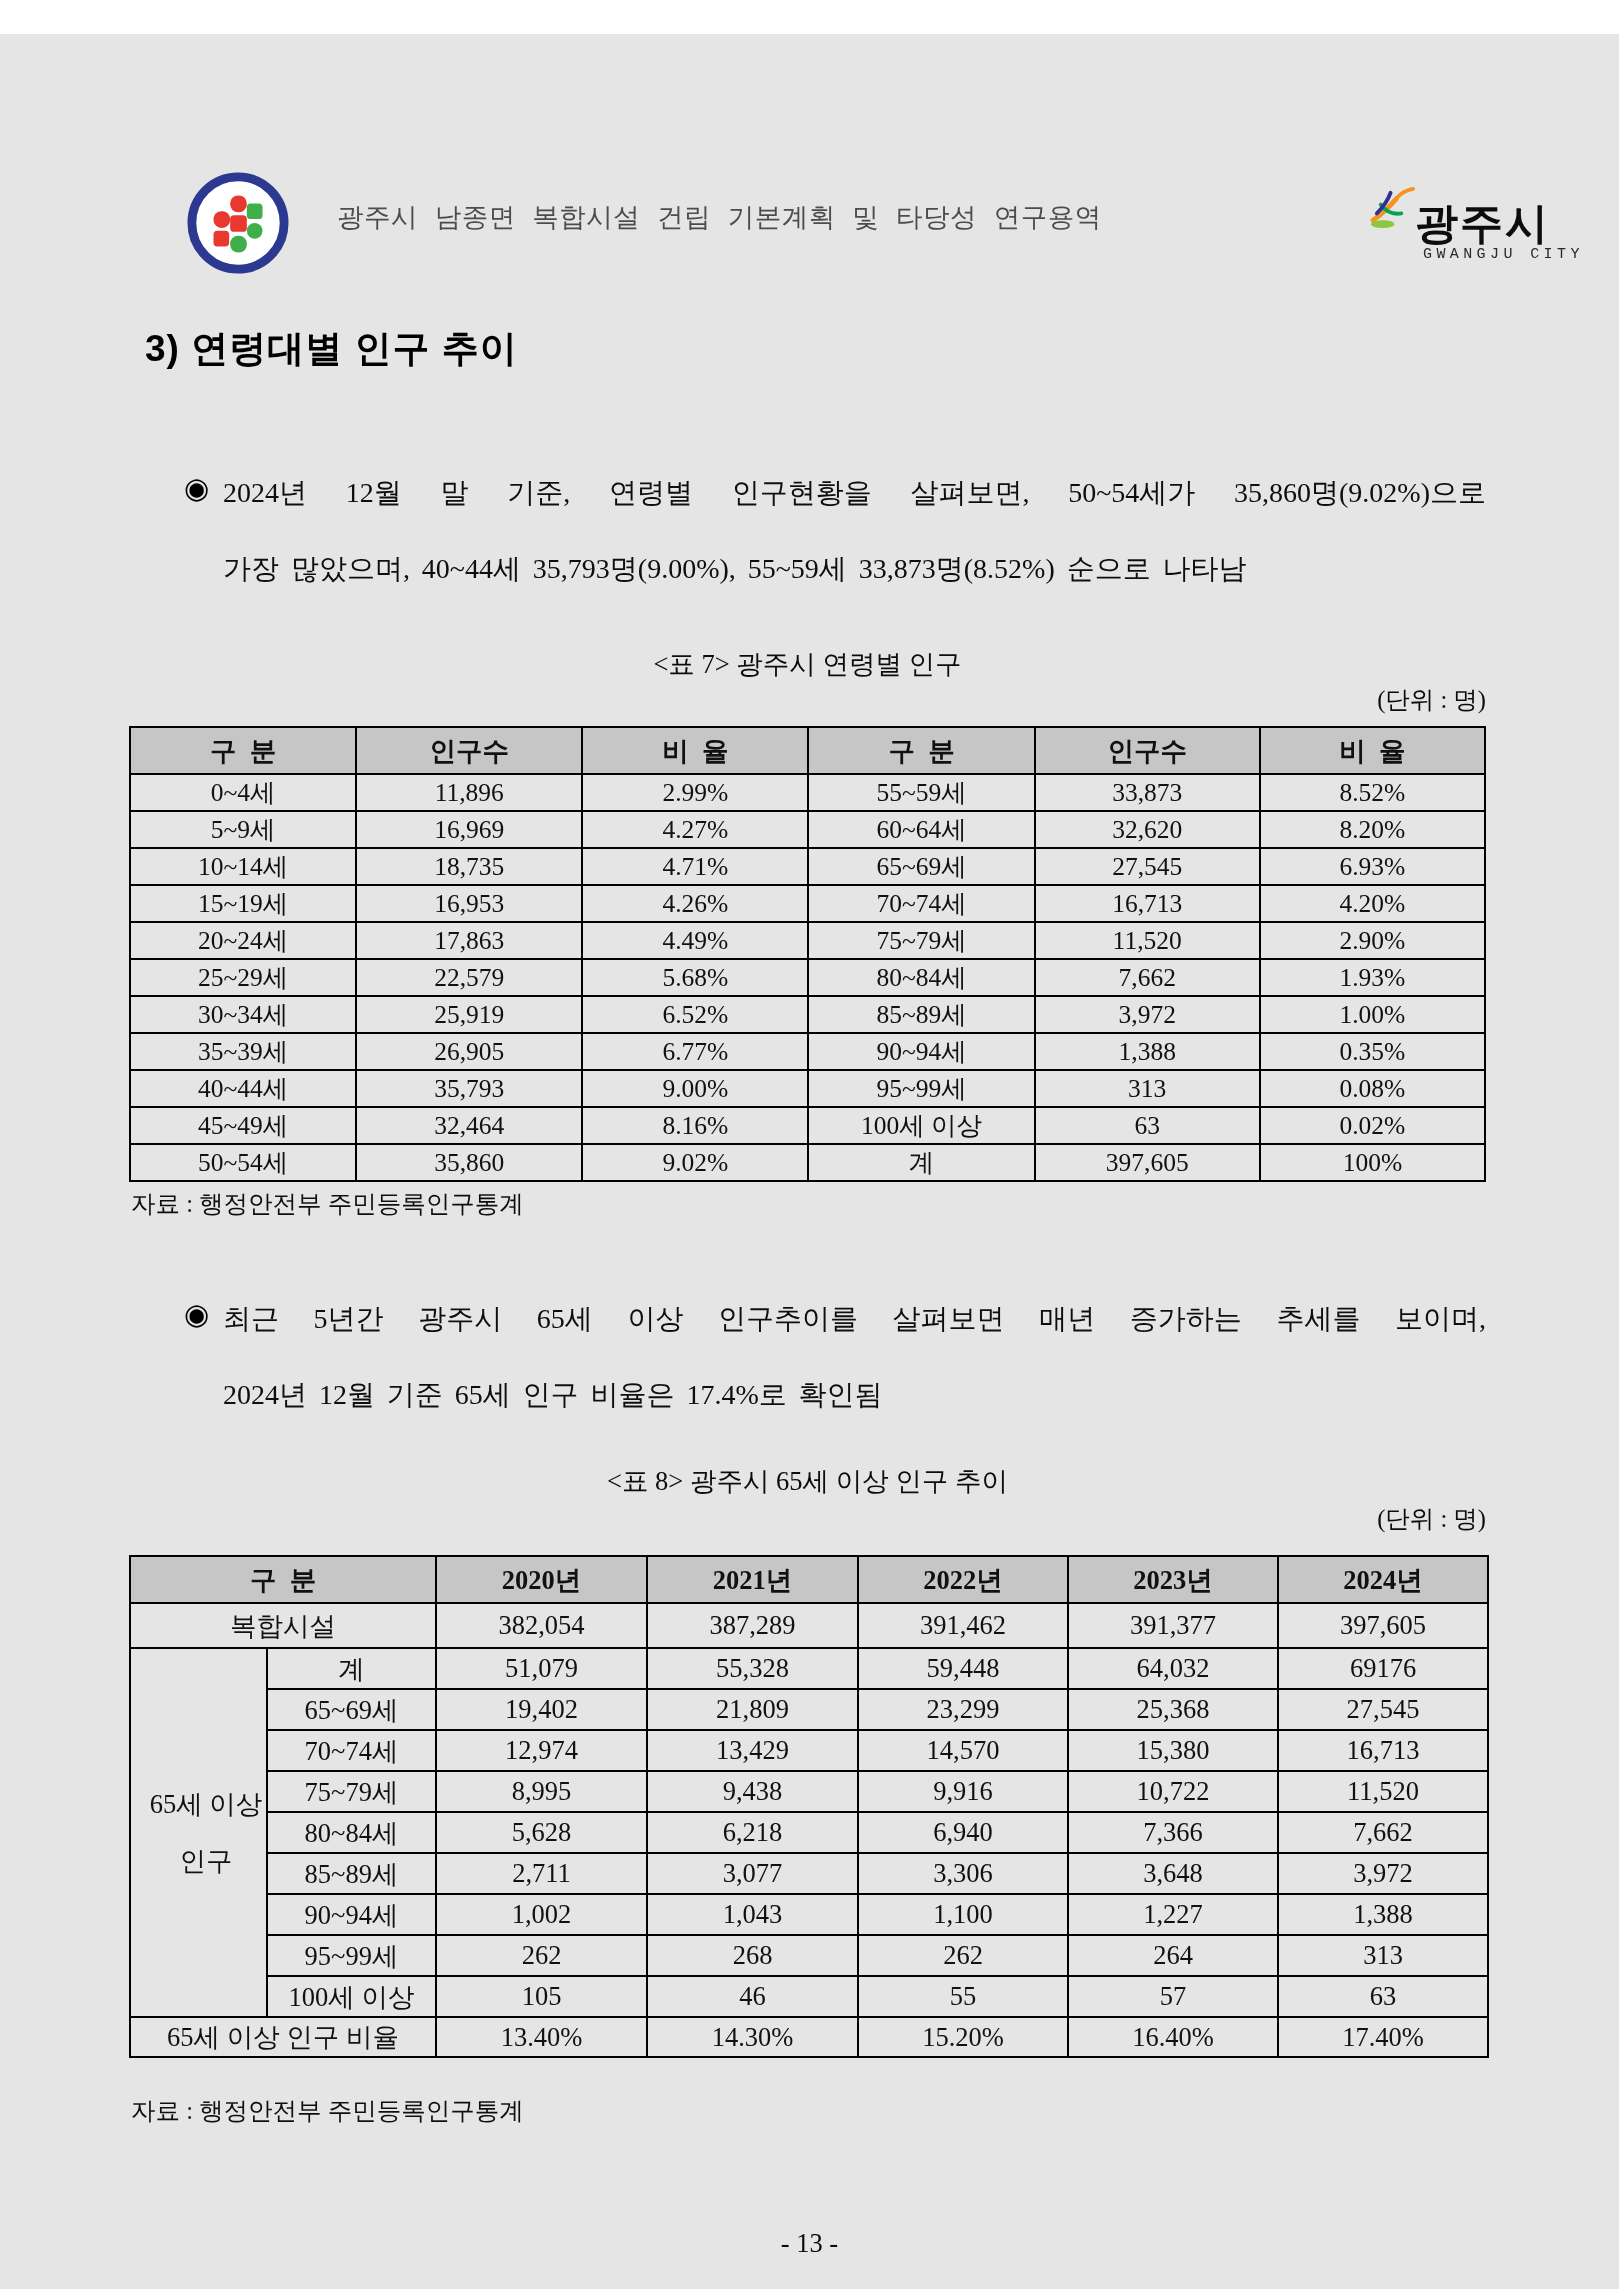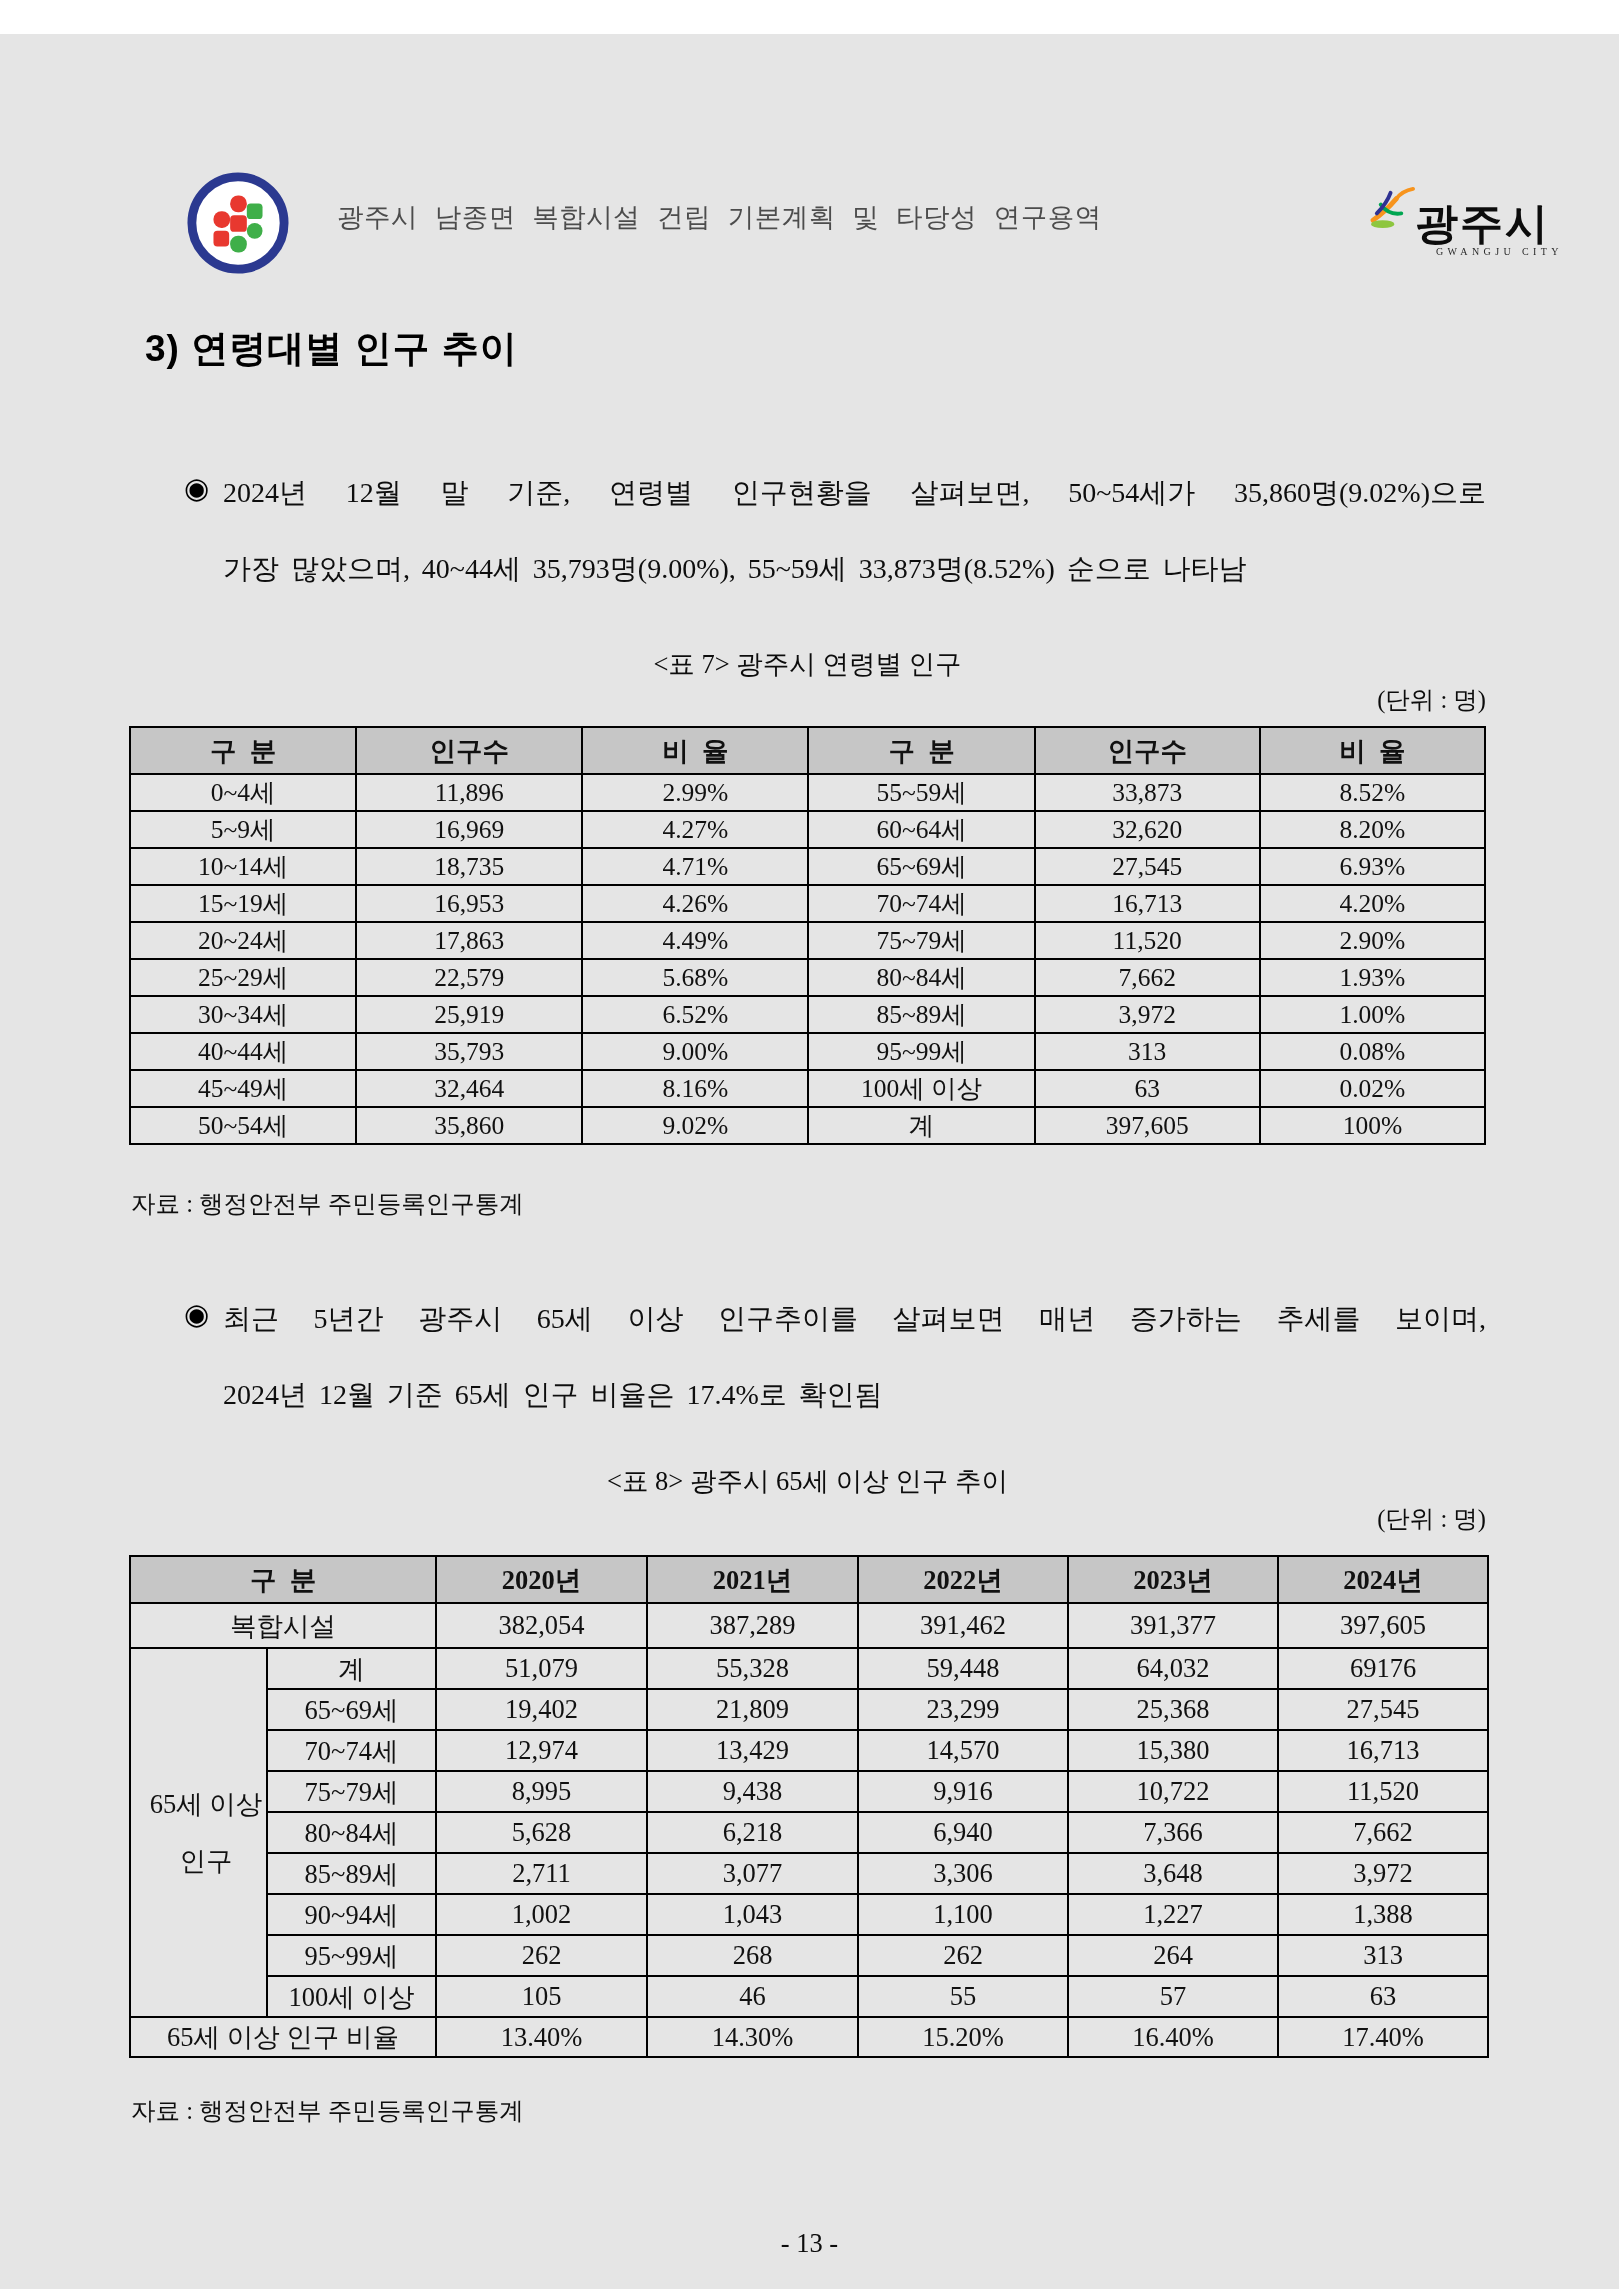--- a/index.html
+++ b/index.html
@@ -19,23 +19,23 @@
     font-size: 26.5px; color: #4c4c4c; letter-spacing: 0.5px; word-spacing: 8.8px;
   }
   .logo-right { position: absolute; left: 1368px; top: 145px; width: 216px; height: 98px; }
   .logo-icon { position: absolute; left: 0; top: 5.9px; }
   .logo-kr {
     position: absolute; left: 47px; top: 15.7px;
     font-family: "Liberation Sans", sans-serif;
     font-size: 43px; font-weight: 800; letter-spacing: 2px; color: #0c0c0c;
   }
   .logo-en {
-    position: absolute; left: 68px; top: 67px;
-    font-family: Liberation Serif, serif;
-    font-size: 10px; letter-spacing: 4.4px; color: #2a2a2a;
+    position: absolute; left: 55px; top: 67px;
+    font-family: Liberation Mono, monospace;
+    font-size: 15px; letter-spacing: 4.4px; color: #2a2a2a;
   }
 
   
   .sec-title {
     position: absolute; left: 145px; top: 290px;
     font-family: "Liberation Sans", sans-serif;
     font-size: 37px; font-weight: 800; letter-spacing: 1px; color: #000;
   }
 
   
@@ -187,20 +187,28 @@
           <td>7,662</td>
           <td>1.93%</td>
         </tr>
         <tr>
           <td>30~34세</td>
           <td>25,919</td>
           <td>6.52%</td>
           <td>85~89세</td>
           <td>3,972</td>
           <td>1.00%</td>
+        </tr>
+        <tr>
+          <td>35~39세</td>
+          <td>26,905</td>
+          <td>6.77%</td>
+          <td>90~94세</td>
+          <td>1,388</td>
+          <td>0.35%</td>
         </tr>
         <tr>
           <td>40~44세</td>
           <td>35,793</td>
           <td>9.00%</td>
           <td>95~99세</td>
           <td>313</td>
           <td>0.08%</td>
         </tr>
         <tr>

